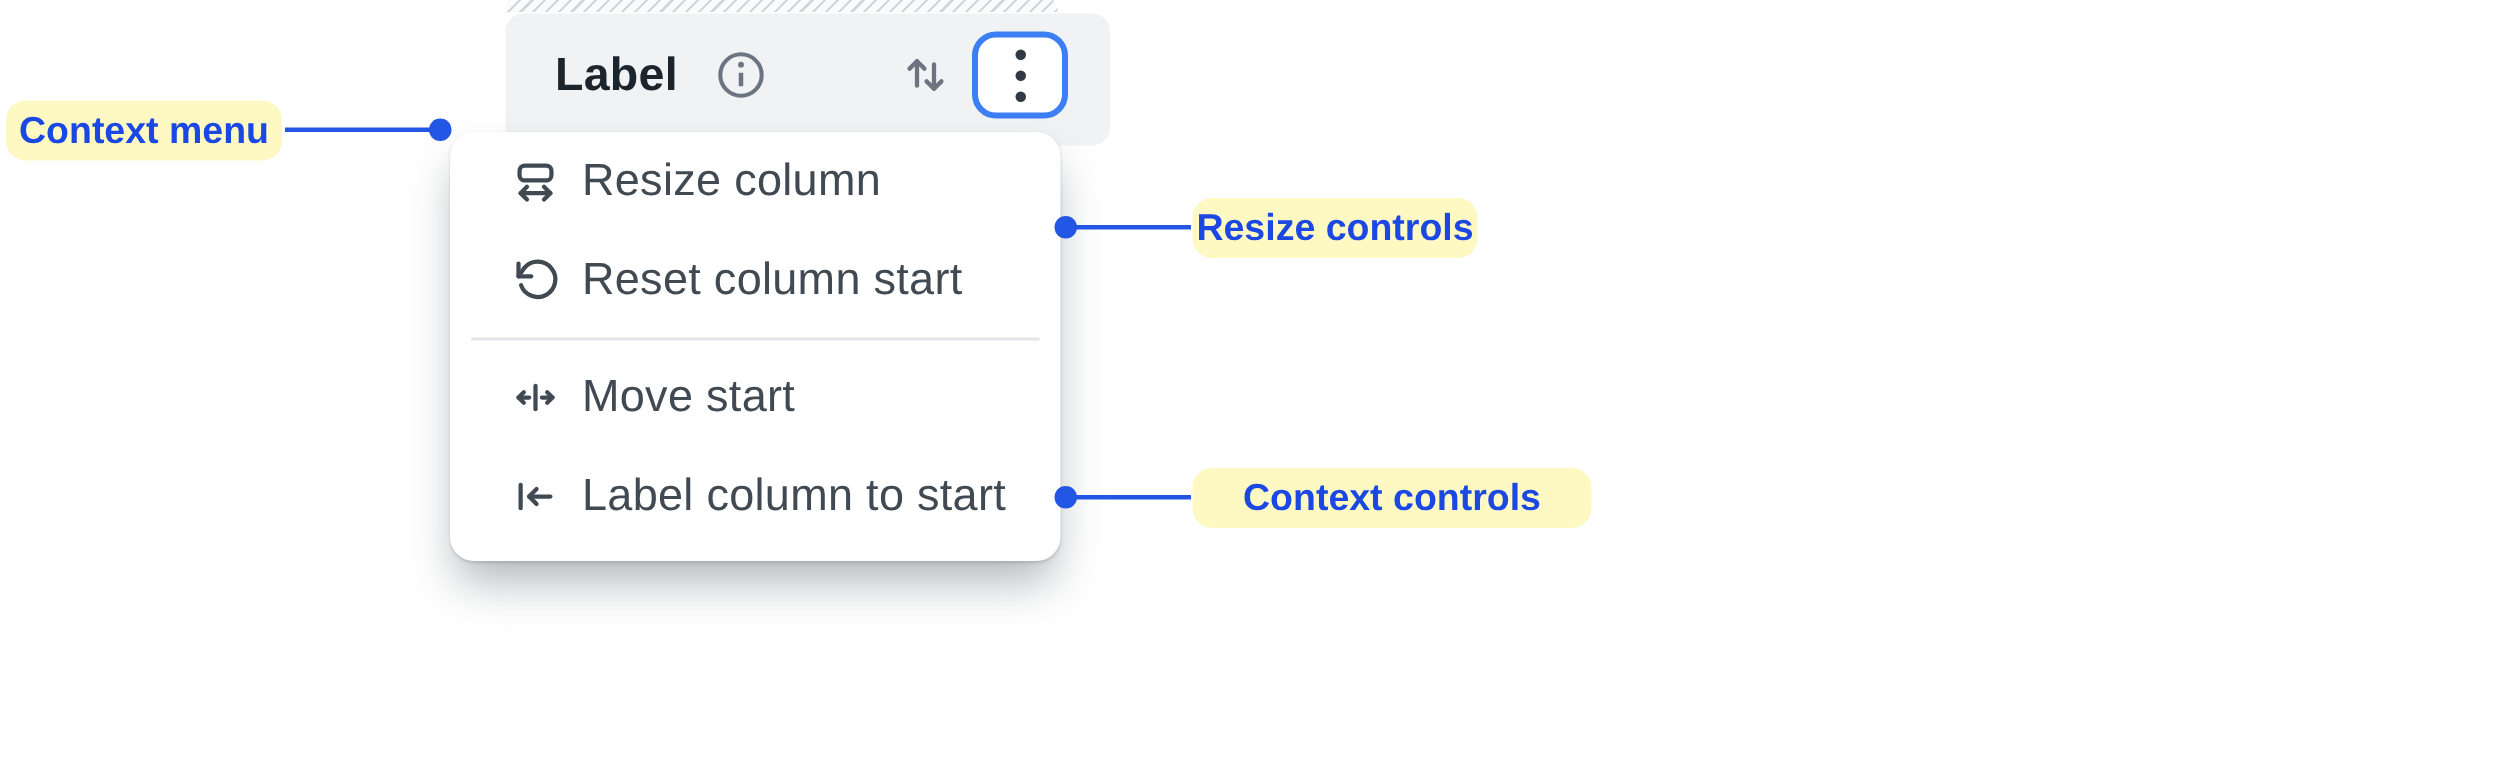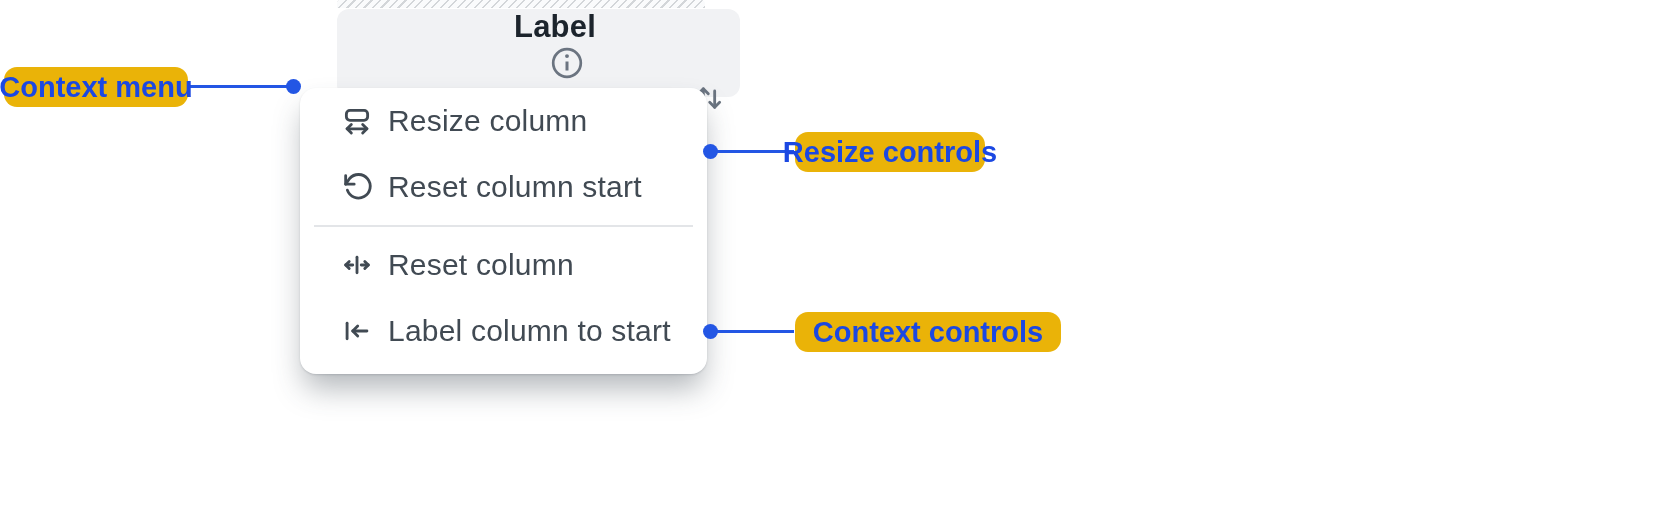--- a/index.html
+++ b/index.html
@@ -21,21 +21,20 @@
   }
 
   
   .header-card {
     position: absolute; left: 337px; top: 9px; width: 403px; height: 88px;
     background: #f1f2f4;
     border-radius: 12px;
     display: flex; align-items: center;
     padding: 0 0 6px 33px;
     z-index: 1;
-    flex-direction: column;
   }
   .header-label {
     font-size: 31px; font-weight: 700; color: #1c242c; letter-spacing: 0.2px;
   }
   .hicon { flex: 0 0 auto; display: flex; align-items: center; justify-content: center; }
   .info-icon { margin-left: 24px; }
   .sort-icon { margin-left: auto; margin-right: 14px; cursor: pointer; }
   .kebab-btn {
     width: 64px; height: 58px; margin-right: 28px;
     background: #ffffff;
@@ -62,24 +61,24 @@
     padding-left: 40px;
     cursor: pointer;
   }
   .mi-icon { width: 34px; height: 34px; flex: 0 0 auto; display: flex; align-items: center; justify-content: center; }
   .mi-label { margin-left: 14px; font-size: 30px; color: #414a53; letter-spacing: 0.2px; }
   .menu-divider { height: 2px; background: #e3e5e8; margin: 5px 14px; }
 
   
   .pill {
     position: absolute; height: 40px;
-    background: #eab308;
+    background: #fef9c3;
     border-radius: 13px;
     display: flex; align-items: center; justify-content: center;
-    font-size: 29px; font-weight: 600; color: #1b48e2;
+    font-size: 25px; font-weight: 600; color: #1b48e2;
     z-index: 3; white-space: nowrap;
   }
   .pill-context  { left: 4px;   top: 67px;  width: 184px; }
   .pill-resize   { left: 795px; top: 132px; width: 190px; }
   .pill-movement { left: 795px; top: 312px; width: 266px; }
 
   .connector-line { position: absolute; height: 3px; background: #2356e4; z-index: 2; }
   .line-context  { left: 190px; top: 85px;  width: 98px; }
   .line-resize   { left: 716px; top: 150px; width: 78px; }
   .line-movement { left: 716px; top: 330px; width: 78px; }
@@ -153,21 +152,21 @@
   <div class="menu-item">
     <span class="mi-icon">
       <svg width="34" height="34" viewBox="0 0 24 24" fill="none" stroke="#414a53" stroke-width="2" stroke-linecap="round" stroke-linejoin="round">
         <line x1="12" y1="6.5" x2="12" y2="17.5"></line>
         <line x1="9" y1="12" x2="4" y2="12"></line>
         <polyline points="6.5,9.5 4,12 6.5,14.5"></polyline>
         <line x1="15" y1="12" x2="20" y2="12"></line>
         <polyline points="17.5,9.5 20,12 17.5,14.5"></polyline>
       </svg>
     </span>
-    <span class="mi-label">Reset column</span>
+    <span class="mi-label">Move start</span>
   </div>
 
   <div class="menu-item">
     <span class="mi-icon">
       <svg width="34" height="34" viewBox="0 0 24 24" fill="none" stroke="#414a53" stroke-width="2" stroke-linecap="round" stroke-linejoin="round">
         <line x1="5" y1="6.5" x2="5" y2="17.5"></line>
         <line x1="19" y1="12" x2="9" y2="12"></line>
         <polyline points="12.5,8.5 9,12 12.5,15.5"></polyline>
       </svg>
     </span>

